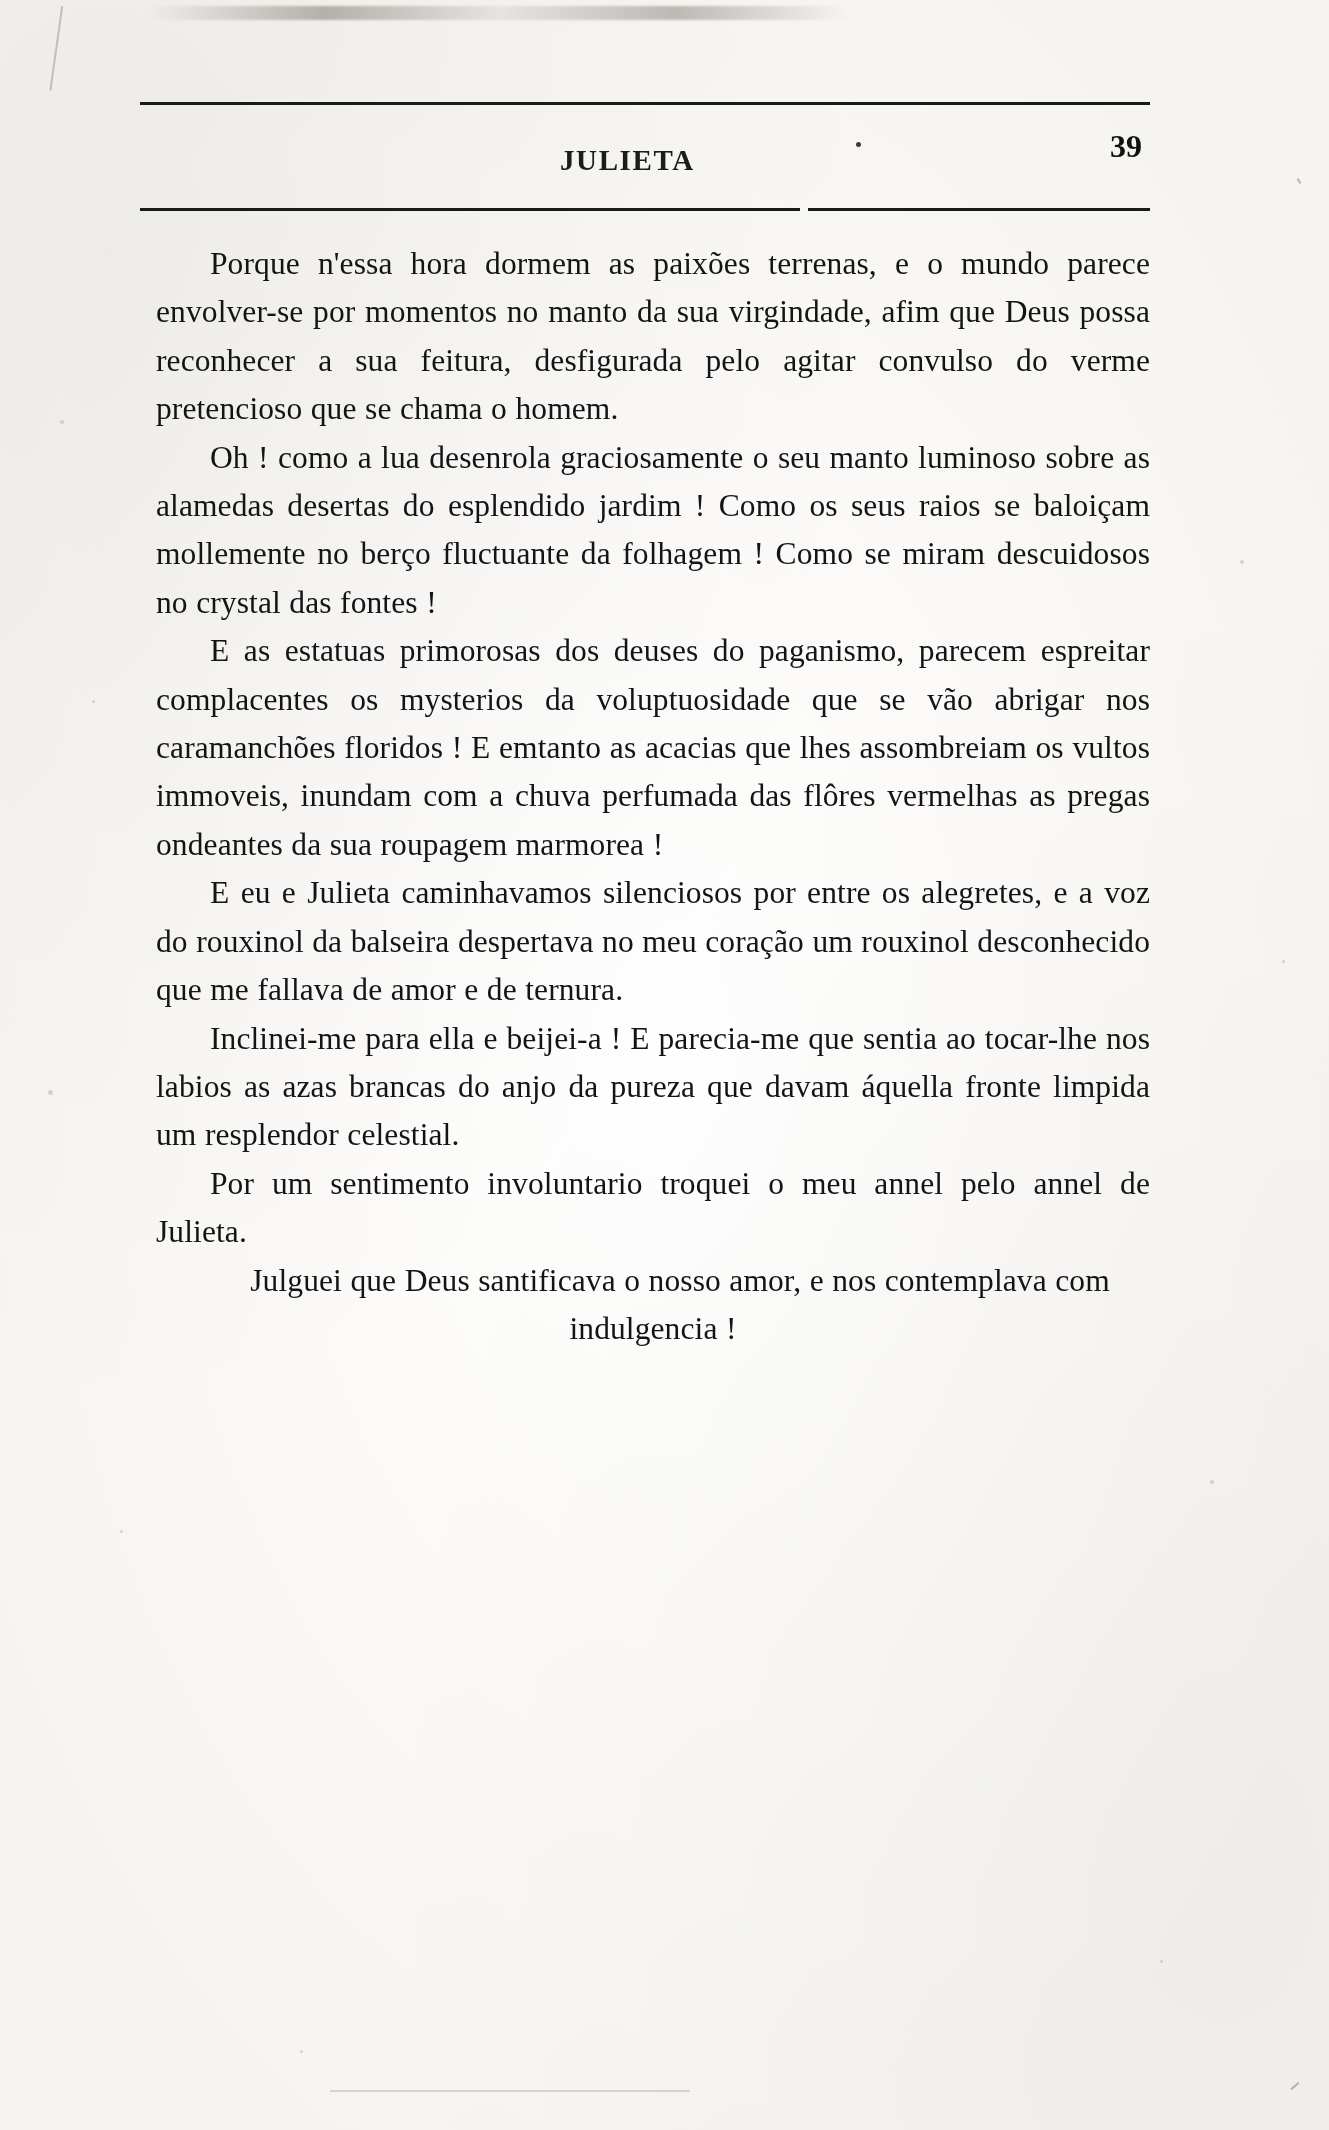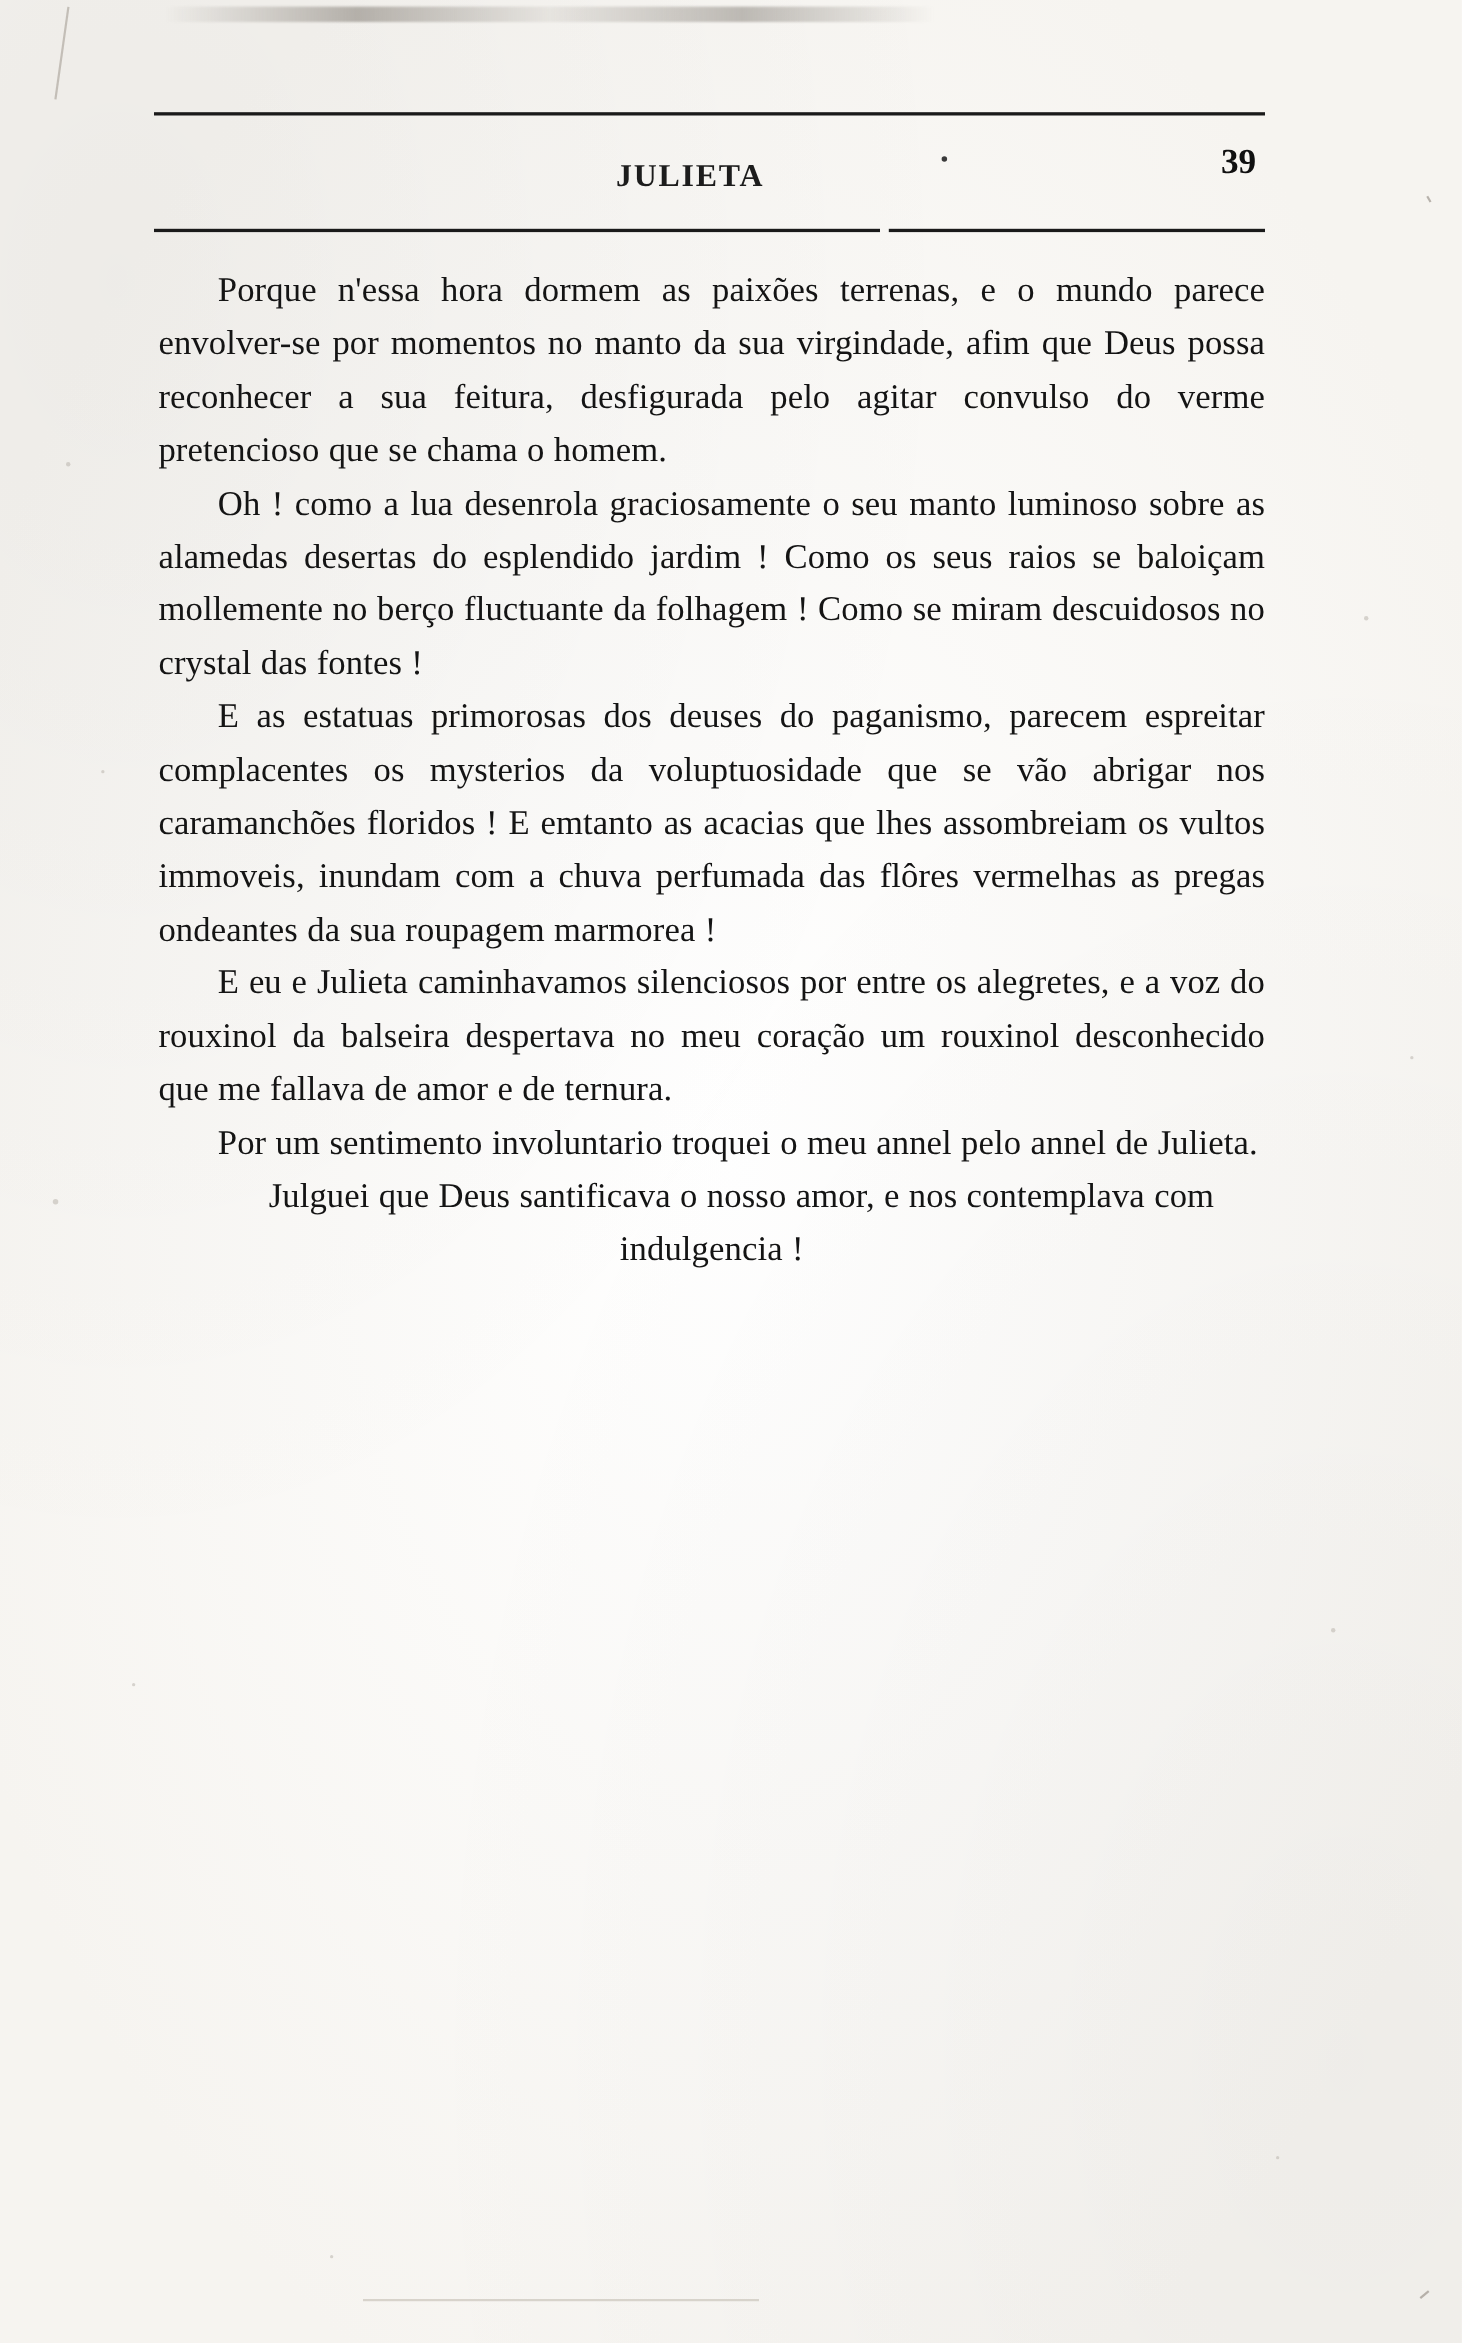--- a/index.html
+++ b/index.html
@@ -105,21 +105,21 @@
     position: absolute;
     left: 0;
     top: 240px;
     width: 1010px;
   }
   .para {
     font-size: 31.5px;
     line-height: 48.4px;
     text-align: justify;
     text-justify: inter-word;
-    margin: 0 0 0 4px;
+    margin: 0 0 0 16px;
     text-indent: 54px;
     color: #141414;
     letter-spacing: 0.1px;
     word-spacing: 0.5px;
   }
   .para:last-child {
     text-align: center;
   }
 
   
@@ -191,20 +191,21 @@
       <span class="book-title">JULIETA</span>
       <span class="head-dot"></span>
       <span class="page-number">39</span>
     </div>
 
     <div class="body-text">
       <p class="para">Porque n'essa hora dormem as paixões terrenas, e o mundo parece envolver-se por momentos no manto da sua virgindade, afim que Deus possa reconhecer a sua feitura, desfigurada pelo agitar convulso do verme pretencioso que se chama o homem.</p>
       <p class="para">Oh ! como a lua desenrola graciosamente o seu manto luminoso sobre as alamedas desertas do esplendido jardim ! Como os seus raios se baloiçam mollemente no berço fluctuante da folhagem ! Como se miram descuidosos no crystal das fontes !</p>
       <p class="para">E as estatuas primorosas dos deuses do paganismo, parecem espreitar complacentes os mysterios da voluptuosidade que se vão abrigar nos caramanchões floridos ! E emtanto as acacias que lhes assombreiam os vultos immoveis, inundam com a chuva perfumada das flôres vermelhas as pregas ondeantes da sua roupagem marmorea !</p>
       <p class="para">E eu e Julieta caminhavamos silenciosos por entre os alegretes, e a voz do rouxinol da balseira despertava no meu coração um rouxinol desconhecido que me fallava de amor e de ternura.</p>
+      <p class="para">Inclinei-me para ella e beijei-a ! E parecia-me que sentia ao tocar-lhe nos labios as azas brancas do anjo da pureza que davam áquella fronte limpida um resplendor celestial.</p>
       <p class="para">Por um sentimento involuntario troquei o meu annel pelo annel de Julieta.</p>
       <p class="para">Julguei que Deus santificava o nosso amor, e nos contemplava com indulgencia !</p>
     </div>
 
   </div>
 
   <div class="footer-rule"></div>
 </div>
 
 </body></html>

